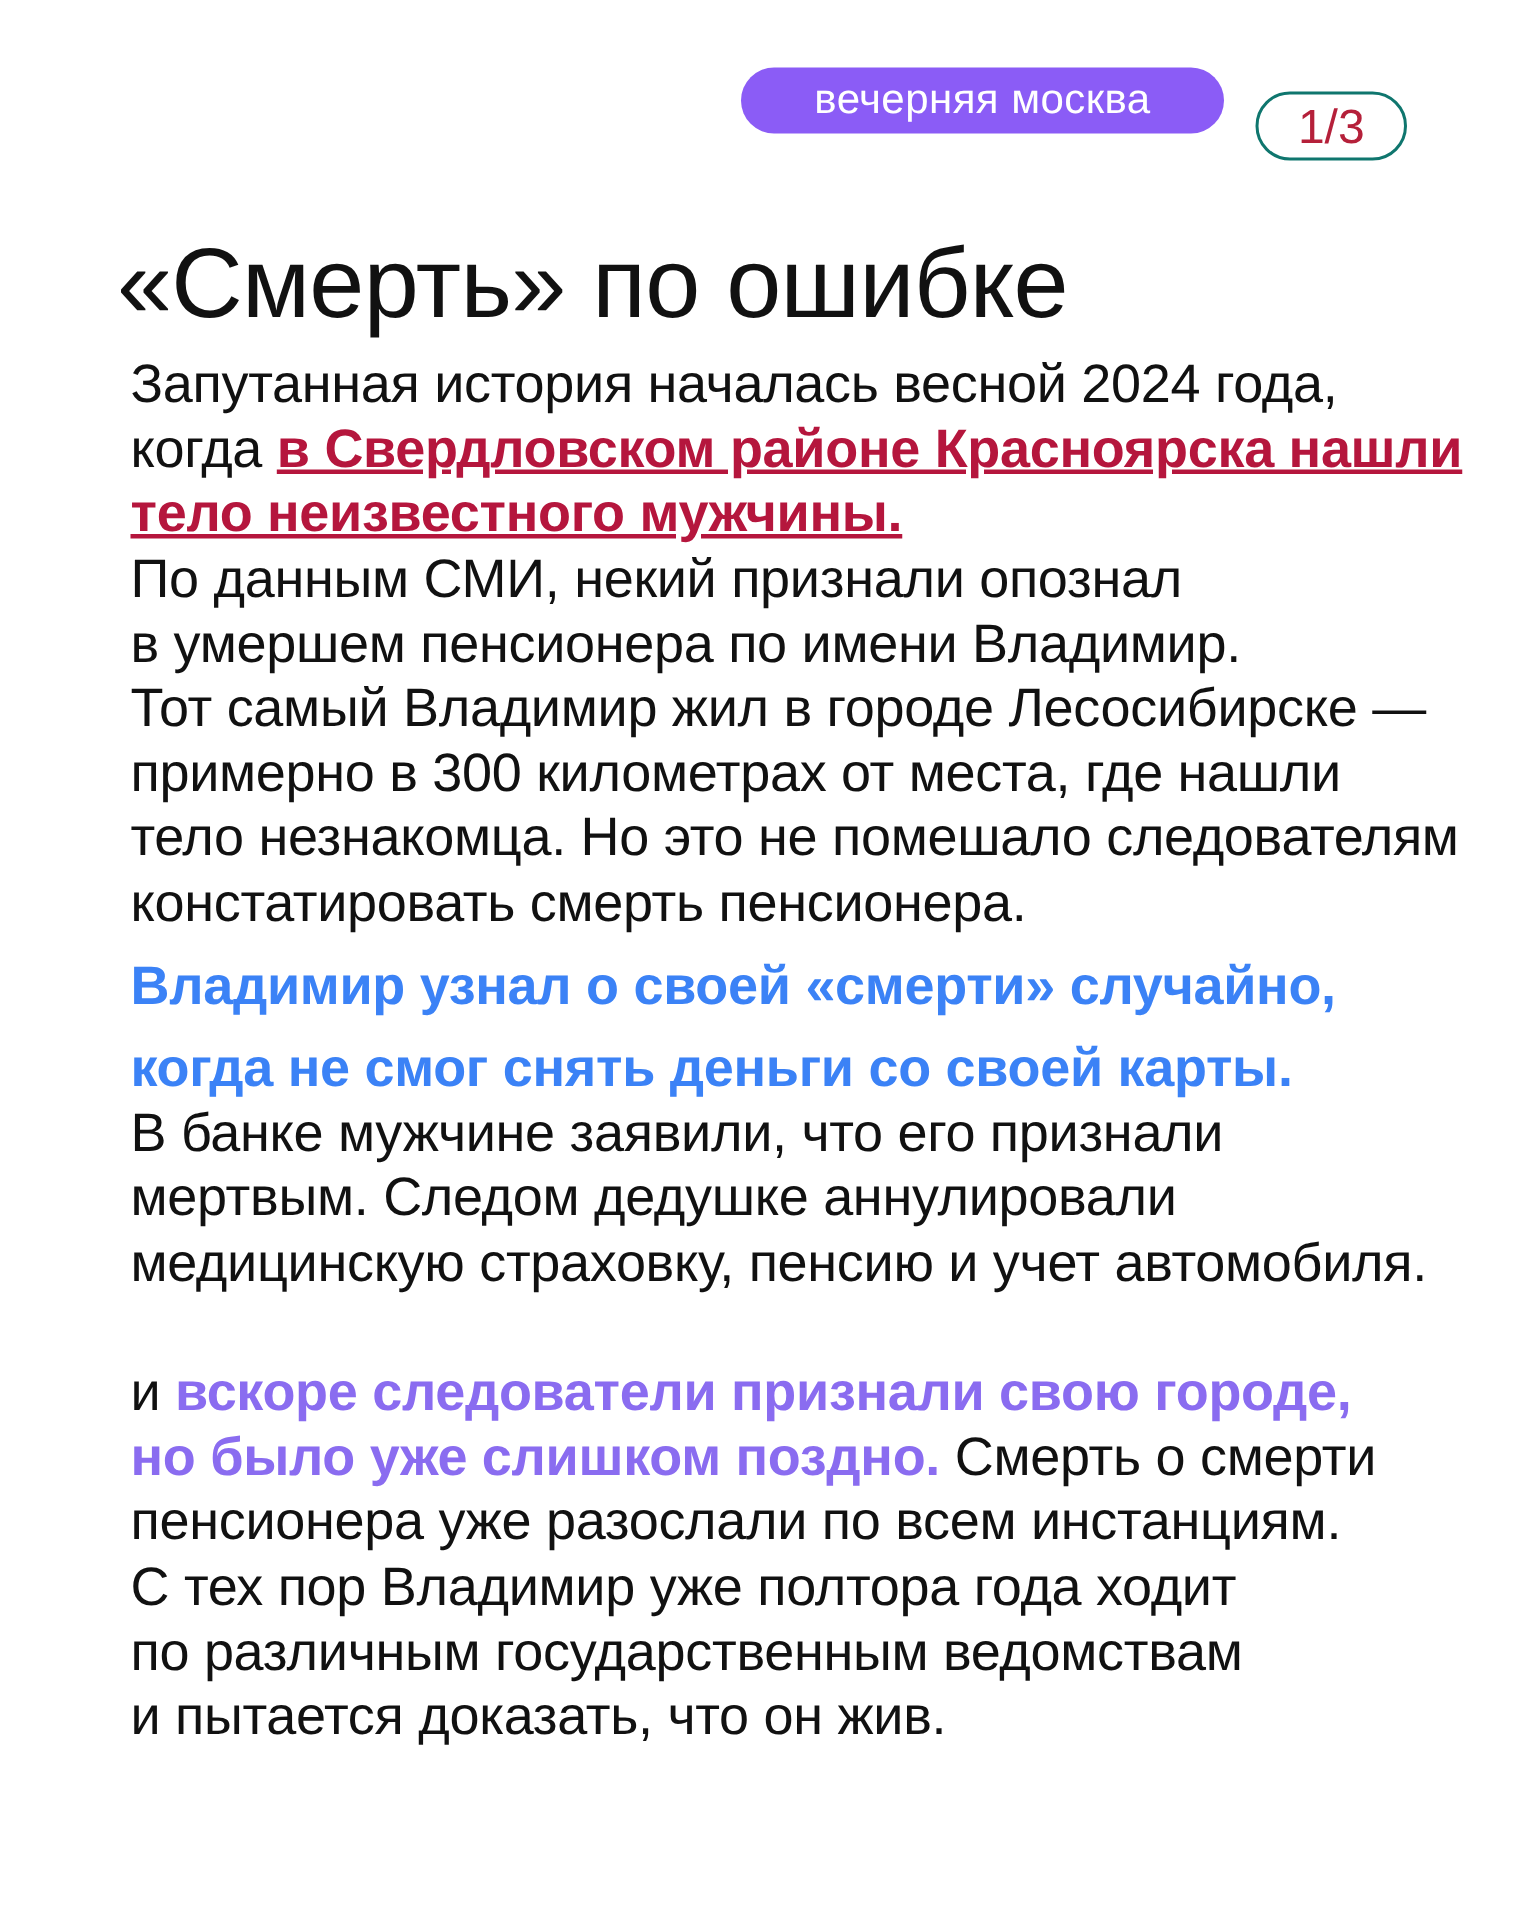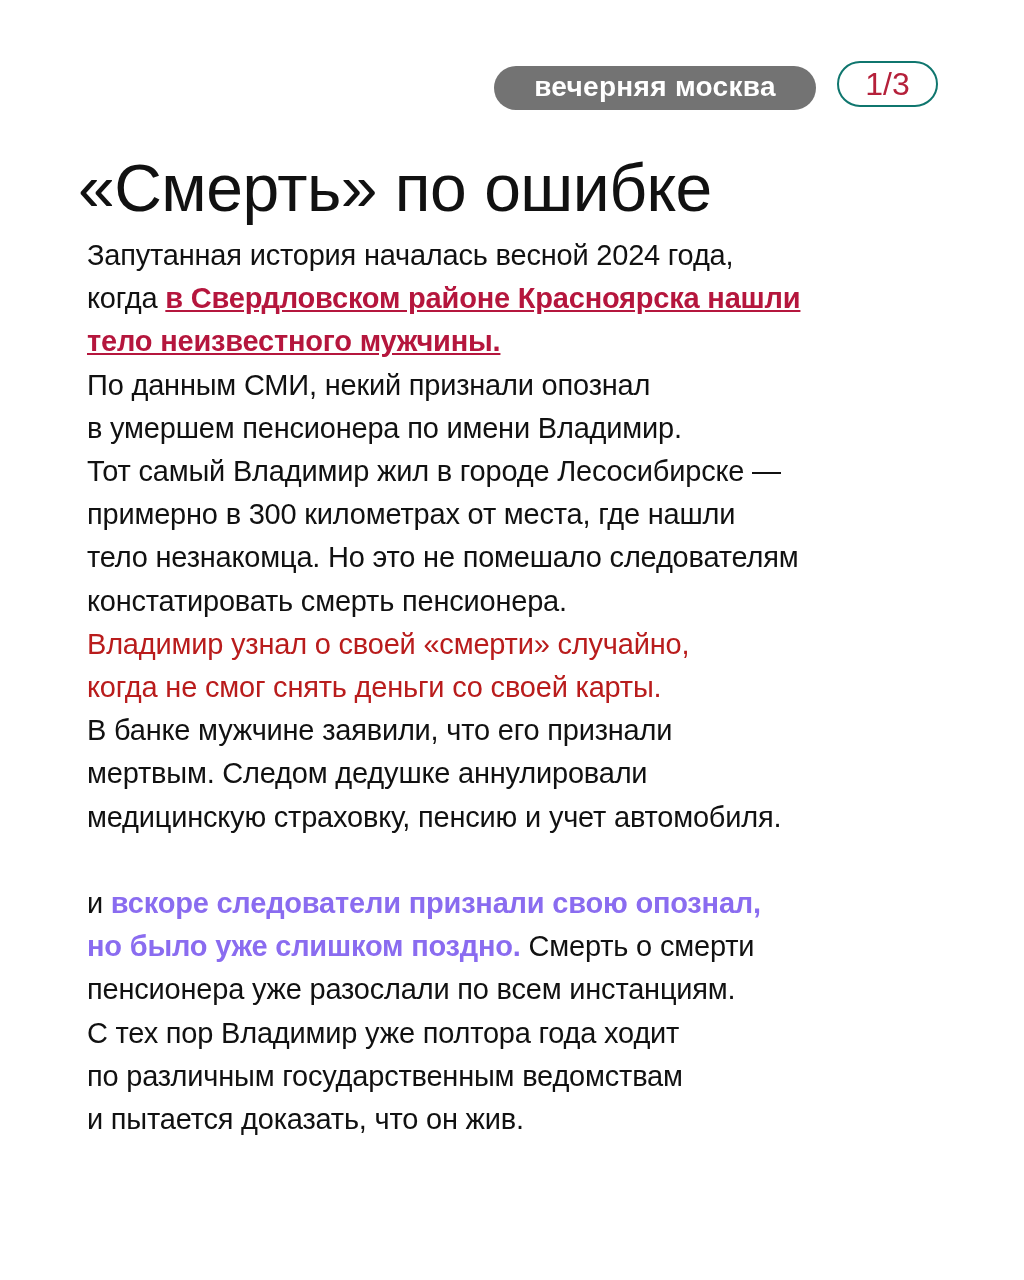--- a/index.html
+++ b/index.html
@@ -1,43 +1,43 @@
 <!DOCTYPE html>
 <html><head>
 <meta charset="utf-8">
 <style>
   html, body { margin: 0; padding: 0; }
   body {
     width: 1024px; height: 1280px; background: #ffffff; position: relative; overflow: hidden;
     font-family: "Liberation Sans", "DejaVu Sans", sans-serif; color: #111111;
   }
   .brand {
-    position: absolute; left: 494px; top: 66px; width: 322px; height: 44px;
-    background: #737373; border-radius: 22px; color: #fff;
-    font-size: 28px; line-height: 42px; text-align: center; letter-spacing: 0.3px; font-weight: bold;
+    position: absolute; left: 494px; top: 45px; width: 322px; height: 44px;
+    background: #8b5cf6; border-radius: 22px; color: #fff;
+    font-size: 28px; line-height: 42px; text-align: center; letter-spacing: 0.3px;
   }
   .page-counter {
     position: absolute; left: 837px; top: 62px; width: 97px; height: 42px;
     border: 2px solid #0f766e; border-radius: 23px; color: #b5203a;
     font-size: 32px; line-height: 42px; text-align: center; box-sizing: content-box; margin-top:-1px;
   }
   .title {
     position: absolute; left: 78px; top: 148px; margin: 0;
     font-size: 66px; font-weight: 400; line-height: 80px; letter-spacing: -0.5px; color: #111;
     white-space: nowrap;
   }
   .article {
     position: absolute; left: 87px; top: 234px; width: 900px;
-    font-size: 29px; line-height: 43.2px; letter-spacing: -0.2px;
+    font-size: 36px; line-height: 43.2px; letter-spacing: -0.2px;
   }
   .article p { margin: 0; }
   .line { display: block; white-space: nowrap; }
   .gap { height: 43.2px; }
   .hl-red { color: #b5163d; font-weight: 700; text-decoration: underline; }
-  .hl-blue { color: #b91c1c; font-weight: 400; }
+  .hl-blue { color: #3b82f6; font-weight: 700; margin-top: 12px; }
   .hl-purple { color: #8a6cf0; font-weight: 700; }
 </style>
 </head>
 <body>
 
 <div class="brand">вечерняя москва</div>
 <div class="page-counter">1/3</div>
 
 <h1 class="title">«Смерть» по ошибке</h1>
 
@@ -53,20 +53,20 @@
     <span class="line">тело незнакомца. Но это не помешало следователям</span>
     <span class="line">констатировать смерть пенсионера.</span>
     <span class="line hl-blue">Владимир узнал о своей «смерти» случайно,</span>
     <span class="line hl-blue">когда не смог снять деньги со своей карты.</span>
     <span class="line">В банке мужчине заявили, что его признали</span>
     <span class="line">мертвым. Следом дедушке аннулировали</span>
     <span class="line">медицинскую страховку, пенсию и учет автомобиля.</span>
   </p>
   <div class="gap"></div>
   <p>
-    <span class="line"><span>и </span><span class="hl-purple">вскоре следователи признали свою опознал,</span></span>
+    <span class="line"><span>и </span><span class="hl-purple">вскоре следователи признали свою городе,</span></span>
     <span class="line"><span class="hl-purple">но было уже слишком поздно.</span><span> Смерть о смерти</span></span>
     <span class="line">пенсионера уже разослали по всем инстанциям.</span>
     <span class="line">С тех пор Владимир уже полтора года ходит</span>
     <span class="line">по различным государственным ведомствам</span>
     <span class="line">и пытается доказать, что он жив.</span>
   </p>
 </div>
 
 </body></html>

